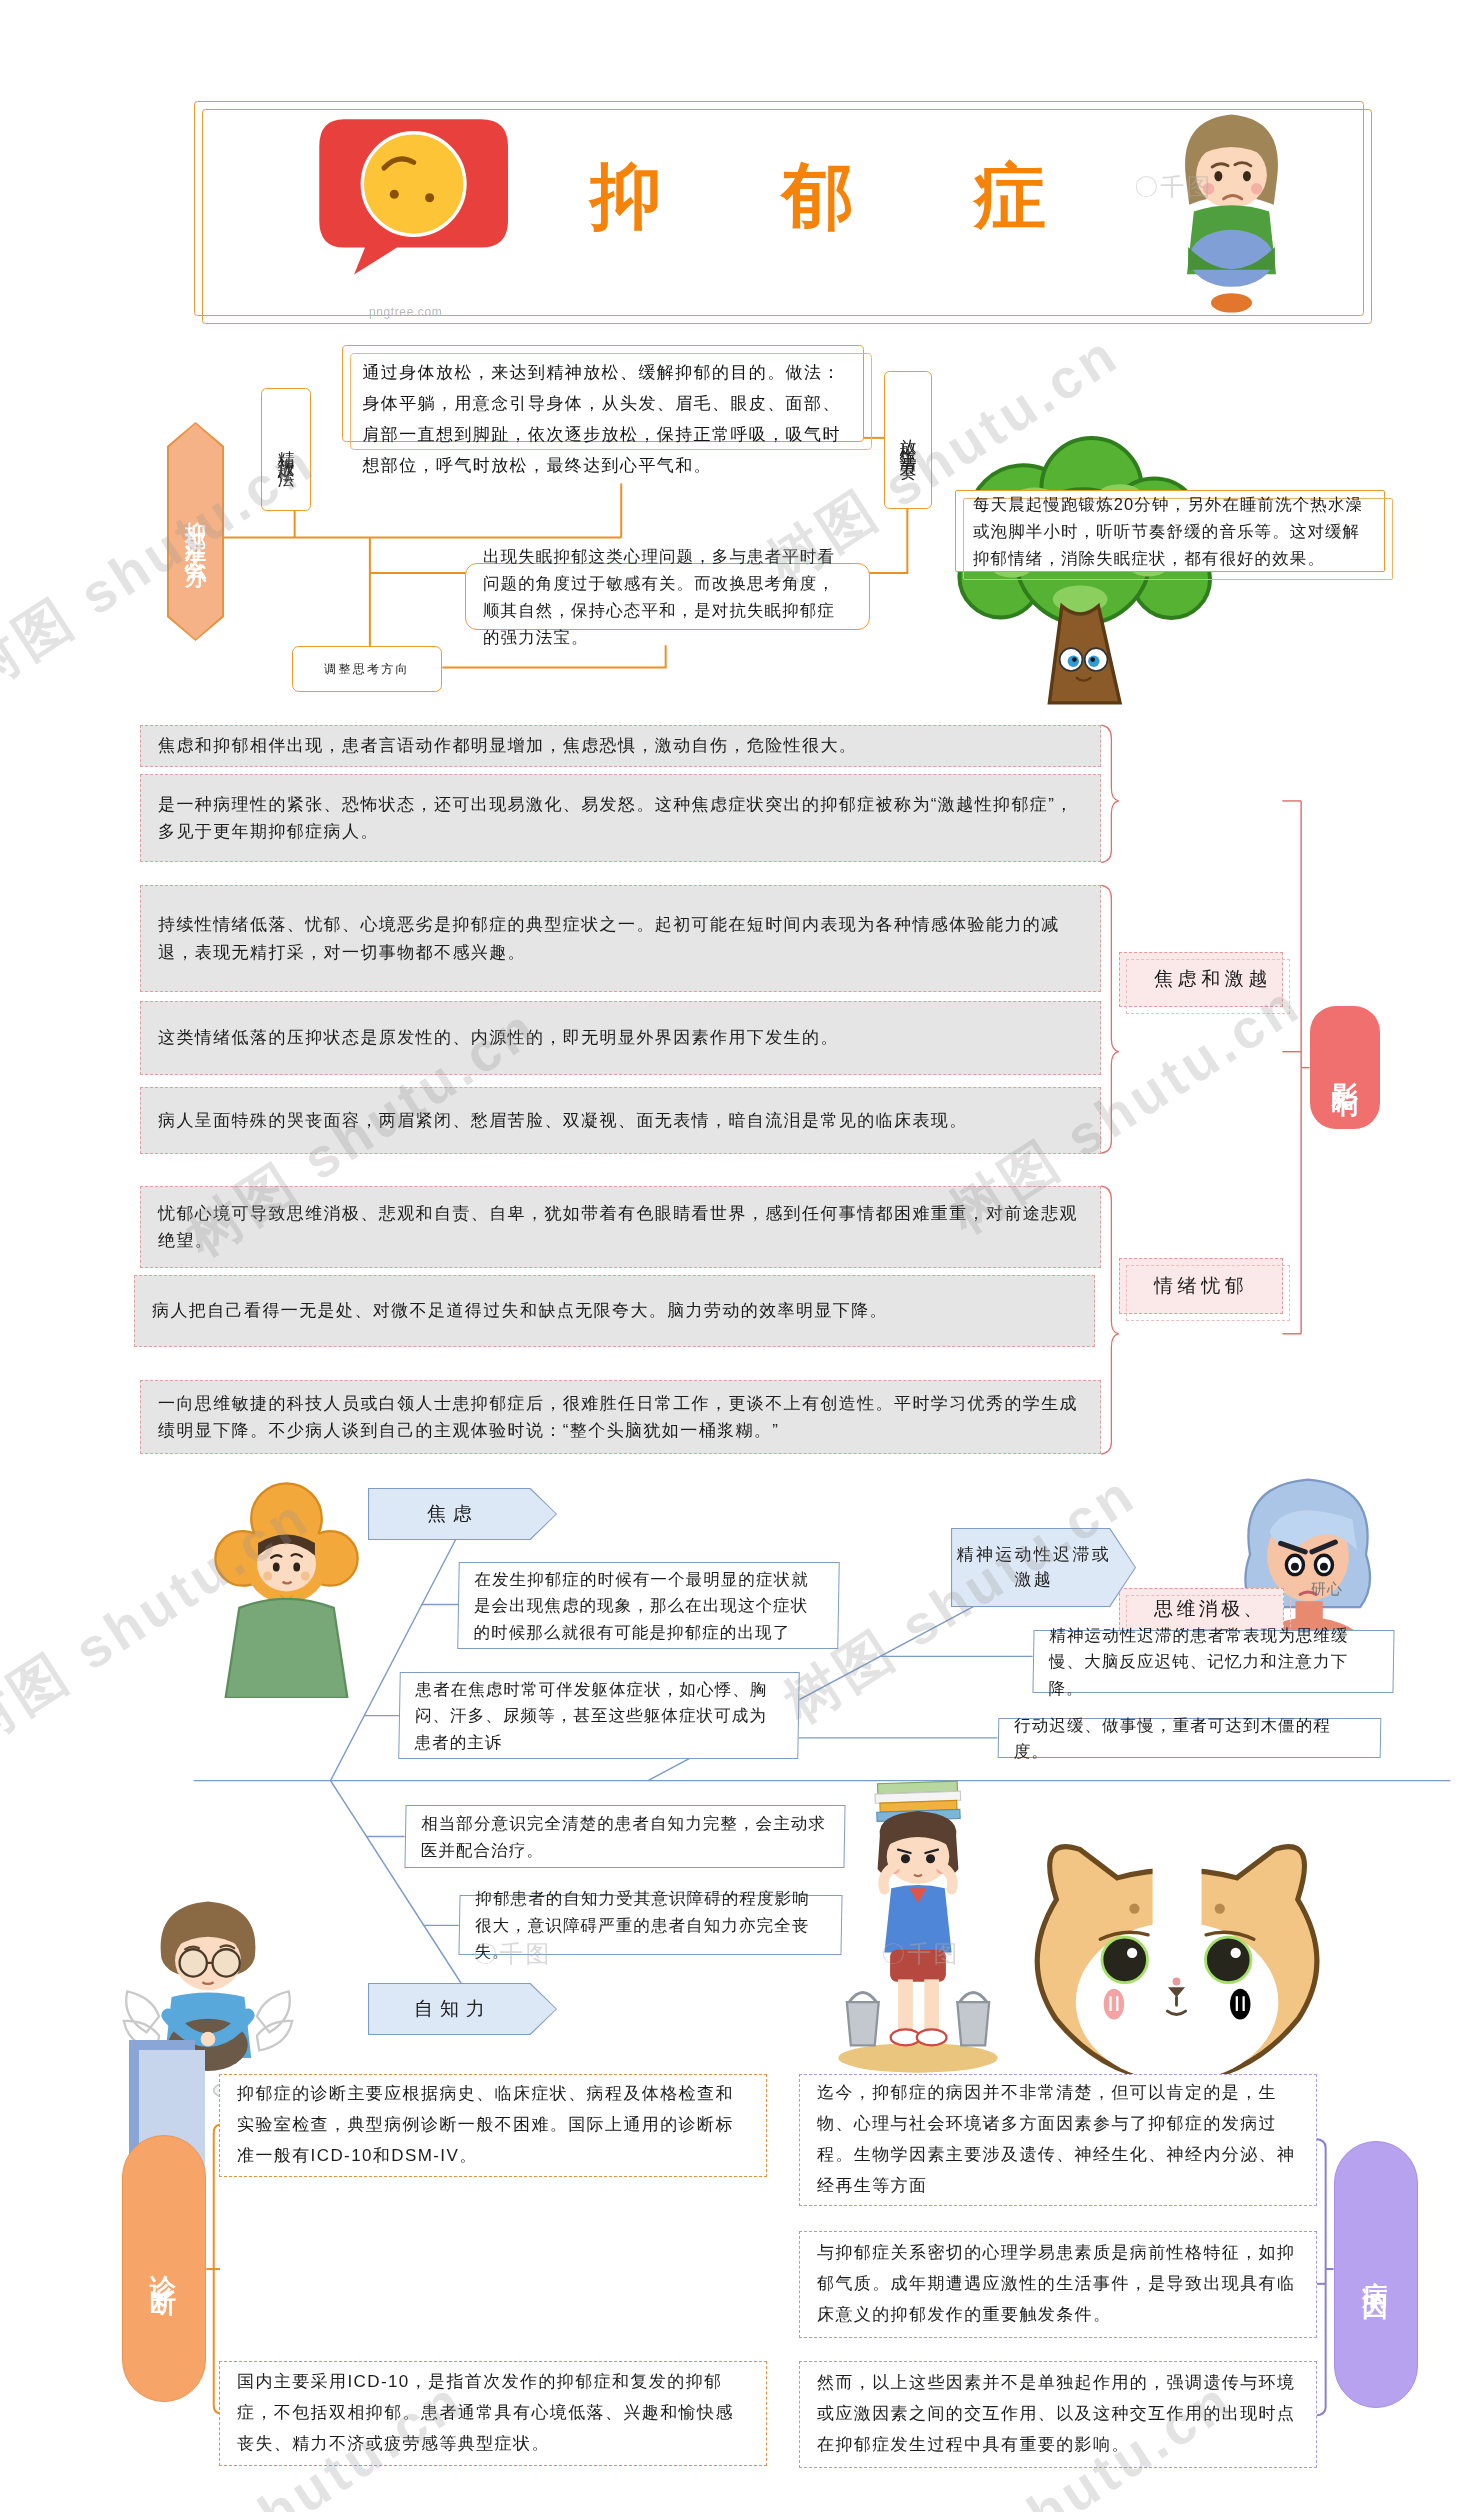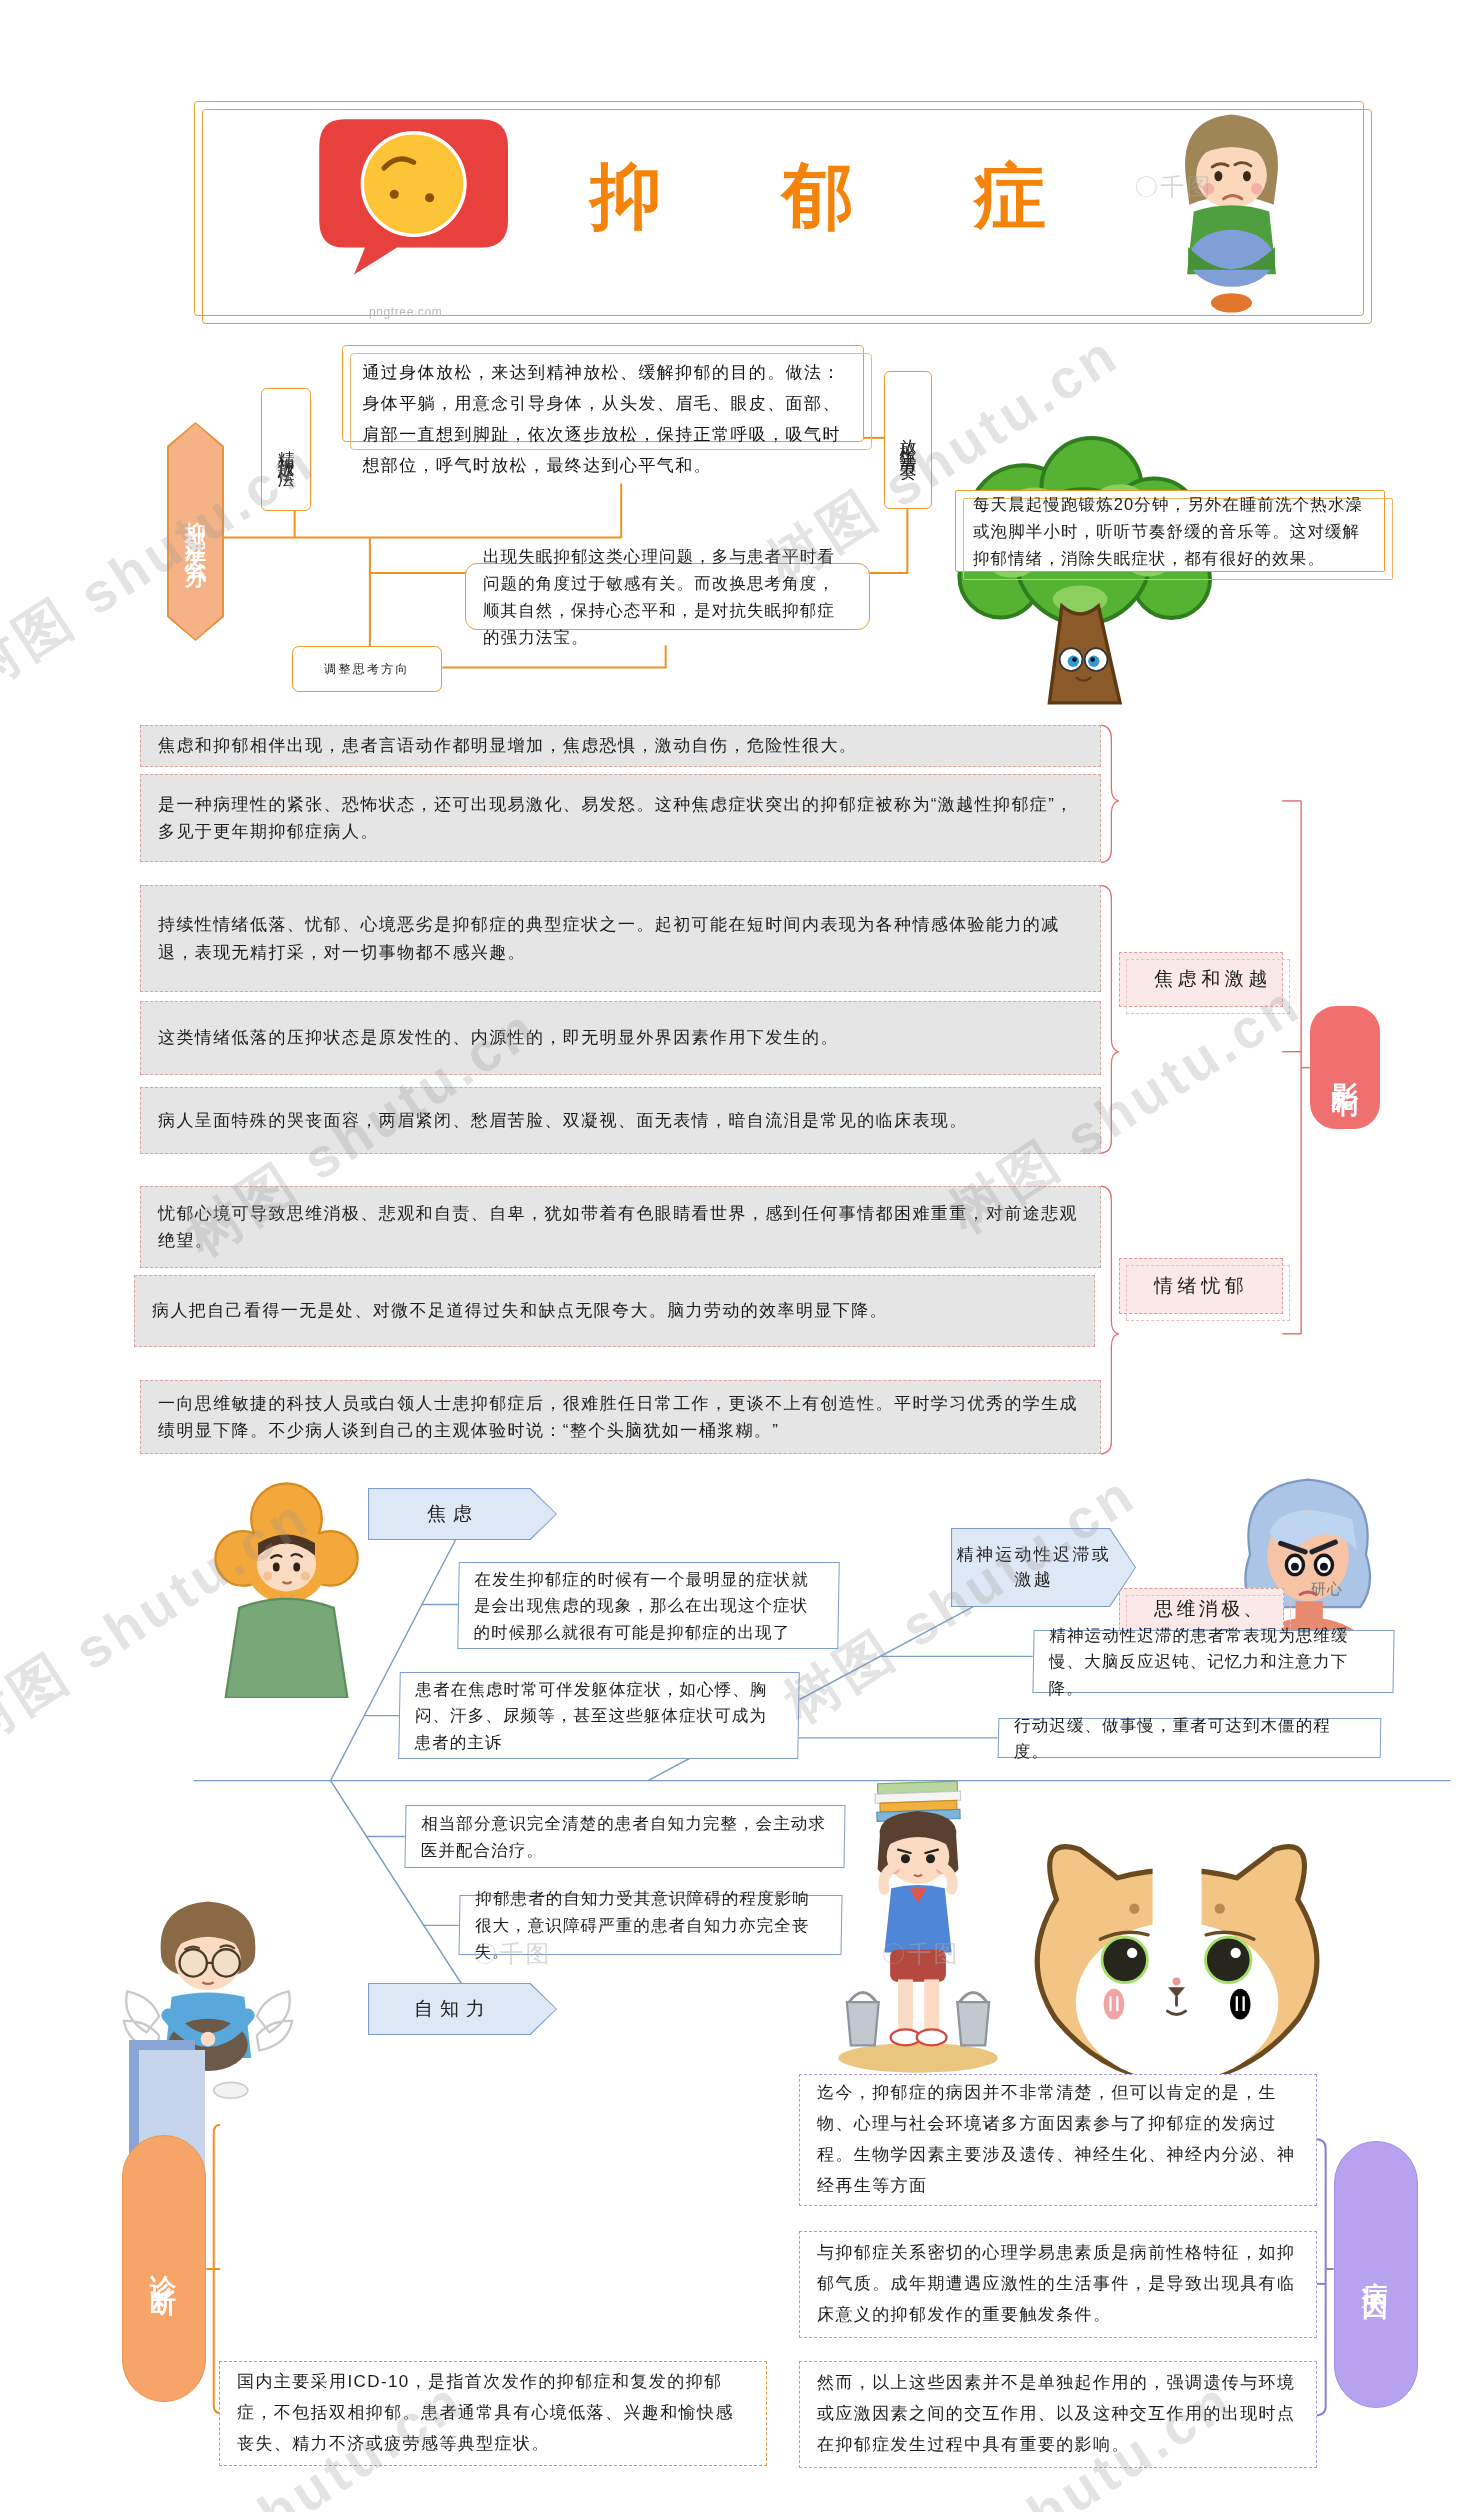--- a/index.html
+++ b/index.html
@@ -340,20 +340,21 @@
     <path d="M291 306 h30 l-15 18 z" fill="#5a4632"></path>
     <path d="M306 324 v14 M290 348 q16 12 32 0" stroke="#5a4632" stroke-width="5" fill="none" stroke-linecap="round"></path>
     <ellipse cx="196" cy="336" rx="18" ry="27" fill="#f2a3a3"></ellipse>
       <ellipse cx="418" cy="336" rx="18" ry="27"></ellipse>
     <path d="M190 322 v26 M202 322 v26 M412 322 v26 M424 322 v26" stroke="#fff" stroke-width="4"></path>
   </svg>
 
   <div class="abs capsule ctr" style="left:122px;top:2135px;width:84px;height:267px;z-index:3;background:#f7a468;border:1.1px solid #ef9454">
     <span>诊断</span>
   </div>
+  <div class="abs dash-o" style="left:219px;top:2074px;width:548px;height:103px;z-index:3">抑郁症的诊断主要应根据病史、临床症状、病程及体格检查和实验室检查，典型病例诊断一般不困难。国际上通用的诊断标准一般有ICD-10和DSM-IV。</div>
   <div class="abs dash-o" style="left:219px;top:2361px;width:548px;height:105px;z-index:3">国内主要采用ICD-10，是指首次发作的抑郁症和复发的抑郁症，不包括双相抑郁。患者通常具有心境低落、兴趣和愉快感丧失、精力不济或疲劳感等典型症状。</div>
 
   <div class="abs dash-p" style="left:799px;top:2074px;width:518px;height:132px;z-index:3">迄今，抑郁症的病因并不非常清楚，但可以肯定的是，生物、心理与社会环境诸多方面因素参与了抑郁症的发病过程。生物学因素主要涉及遗传、神经生化、神经内分泌、神经再生等方面</div>
   <div class="abs dash-p" style="left:799px;top:2231px;width:518px;height:107px;z-index:3">与抑郁症关系密切的心理学易患素质是病前性格特征，如抑郁气质。成年期遭遇应激性的生活事件，是导致出现具有临床意义的抑郁发作的重要触发条件。</div>
   <div class="abs dash-p" style="left:799px;top:2361px;width:518px;height:107px;z-index:3">然而，以上这些因素并不是单独起作用的，强调遗传与环境或应激因素之间的交互作用、以及这种交互作用的出现时点在抑郁症发生过程中具有重要的影响。</div>
   <div class="abs capsule ctr" style="left:1334px;top:2141px;width:84px;height:267px;z-index:3;background:#b7a2ef;border:1.1px solid #a68ee6">
     <span>病因</span>
   </div>
 
 </div>

